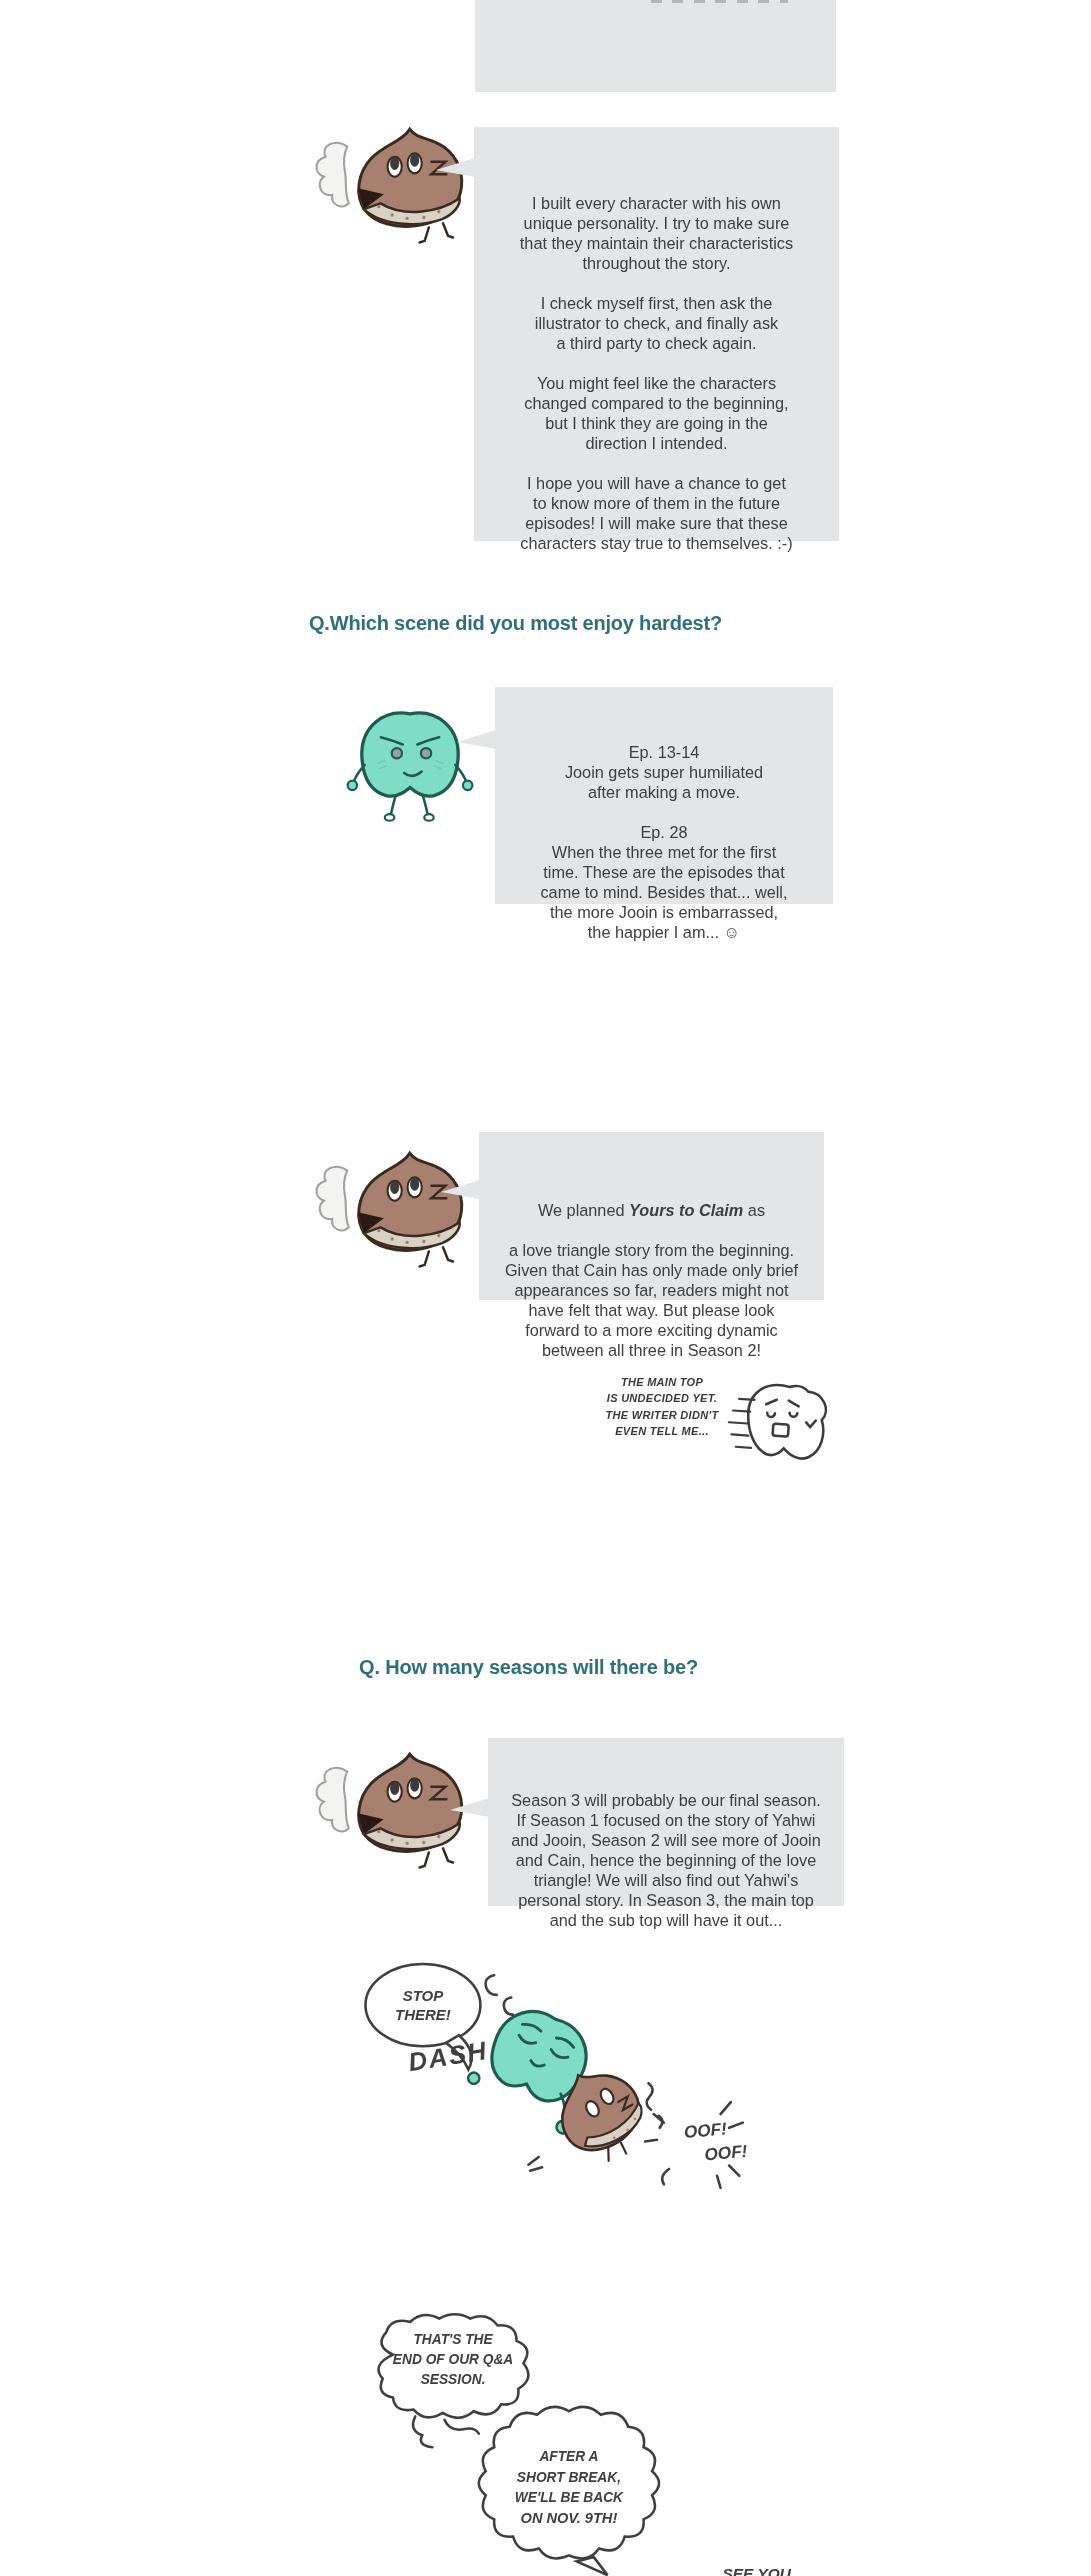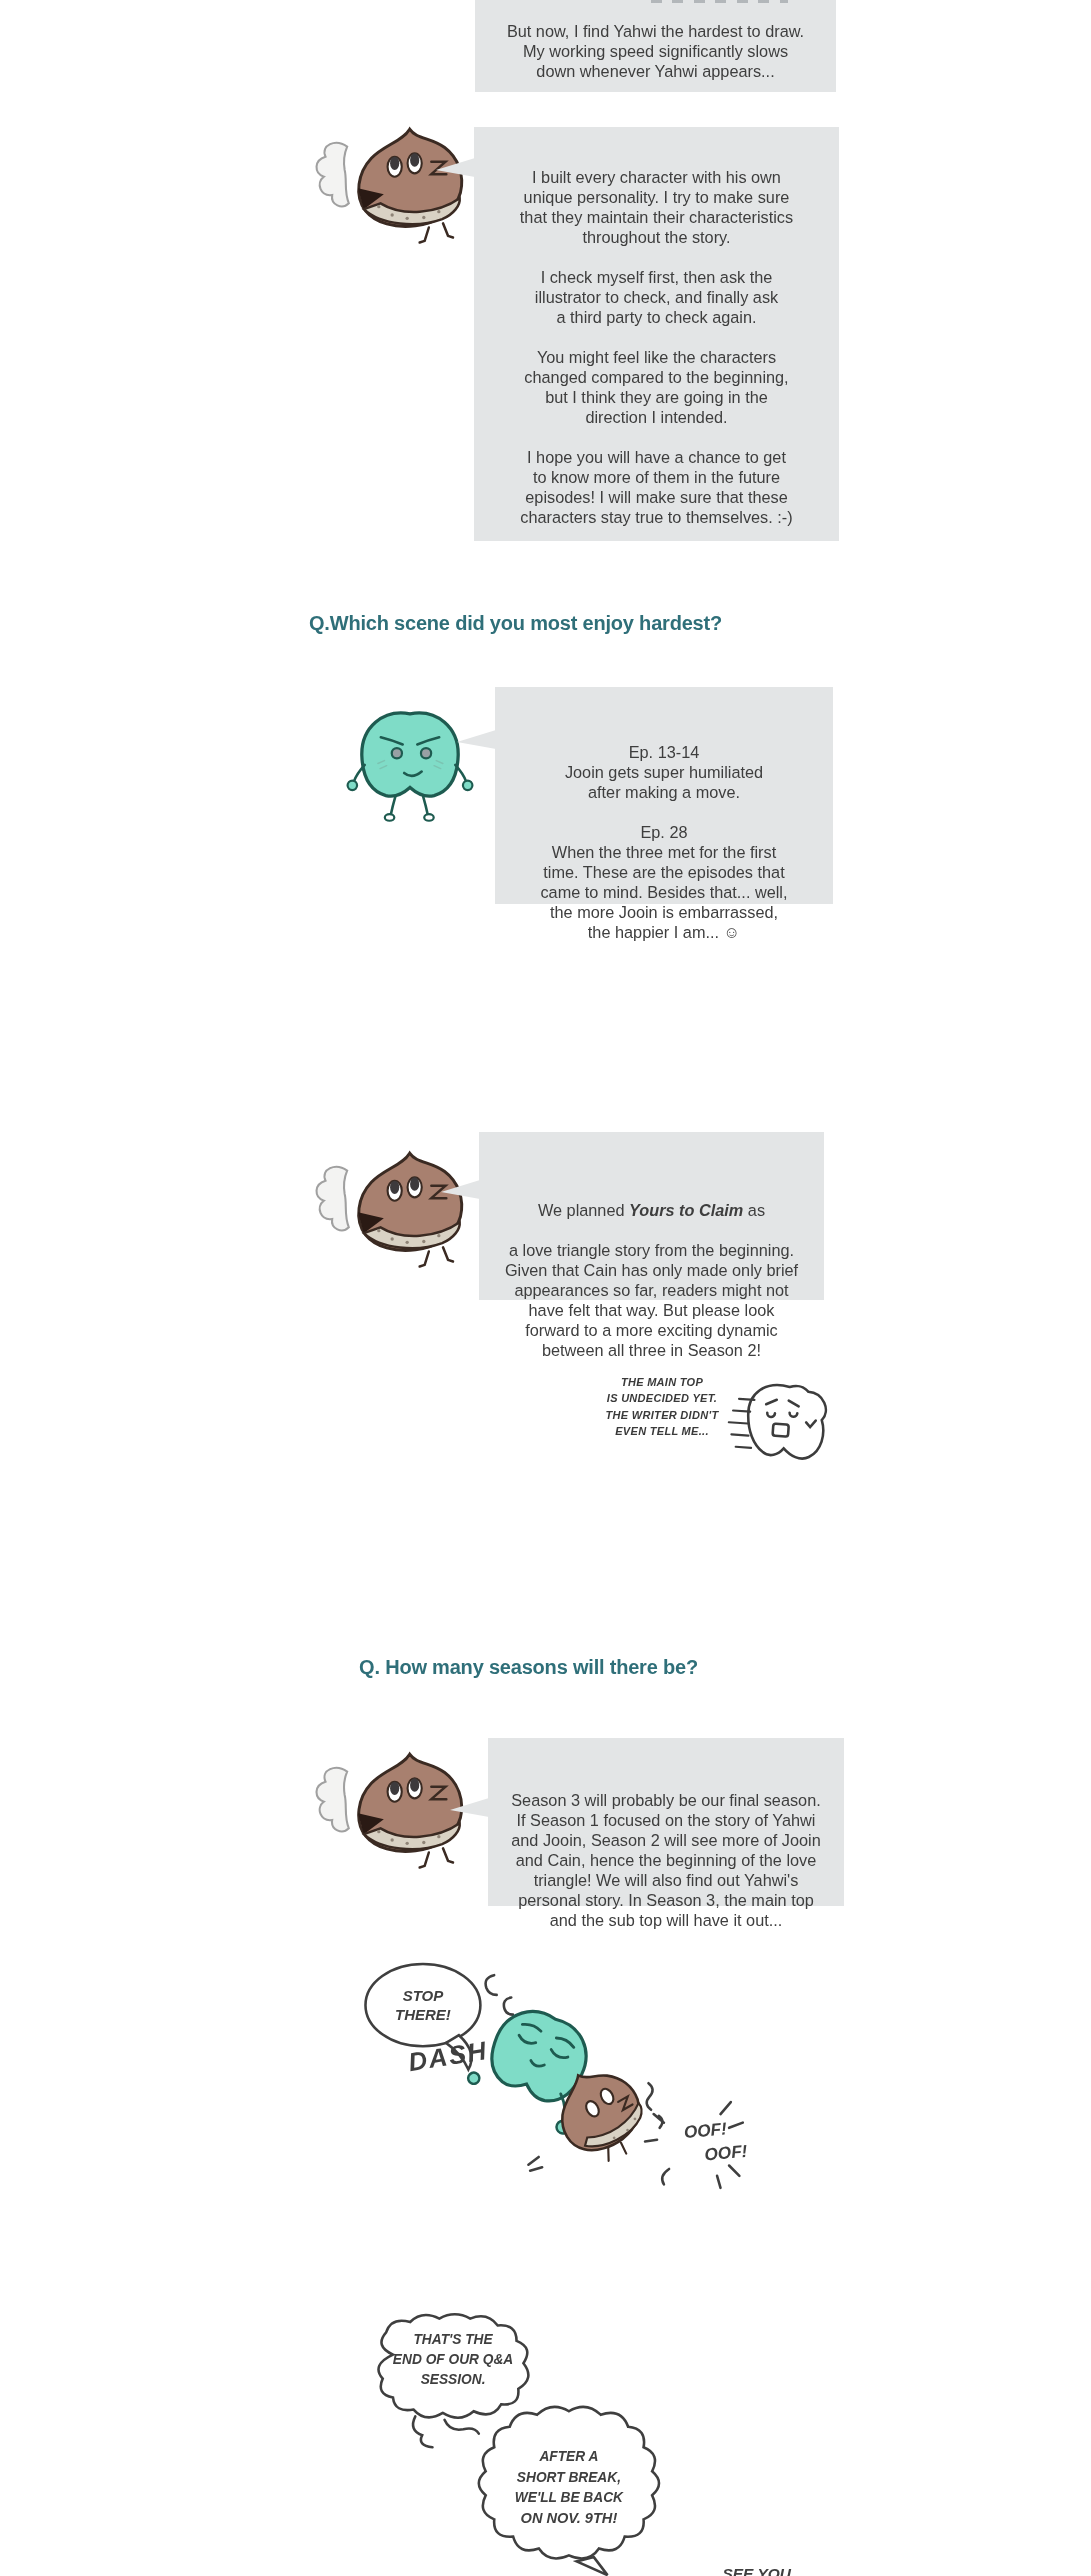--- a/index.html
+++ b/index.html
@@ -72,29 +72,26 @@
       <circle cx="179" cy="114" r="6.5" fill="#7fdcc7" stroke="#1e5b50" stroke-width="3"></circle>
       <path d="M80,129 Q76,143 74,153 M118,129 Q122,143 124,153" fill="none" stroke="#1e5b50" stroke-width="3.5"></path>
       <ellipse cx="72" cy="158" rx="6.5" ry="4.5" fill="#fff" stroke="#1e5b50" stroke-width="3"></ellipse>
       <ellipse cx="126" cy="158" rx="6.5" ry="4.5" fill="#fff" stroke="#1e5b50" stroke-width="3"></ellipse>
     </g>
   </defs>
 </svg>
 
 <div class="bubble" style="left:475px;top:0;width:361px;height:92px;display:flex;flex-direction:column;justify-content:flex-end;padding-bottom:11px;box-sizing:border-box;">
   <div class="remnant"></div>
-  <div>But now, I find Yahwi the hardest to draw.
-My working speed significantly slows
-down whenever Yahwi appears...</div>
 </div>
 
 <svg class="charsvg" style="left:305px;top:125px;" width="176" height="125" viewBox="0 0 210 150">
   <use href="#chestnut"></use>
 </svg>
-<div class="bubble" style="left:474px;top:127px;width:365px;height:414px;box-sizing:border-box;">
+<div class="bubble" style="left:474px;top:127px;width:365px;height:414px;padding-top:26px;box-sizing:border-box;">
   <div class="tail" style="top:31px;"></div>
   <div>I built every character with his own
 unique personality. I try to make sure
 that they maintain their characteristics
 throughout the story.
 
 I check myself first, then ask the
 illustrator to check, and finally ask
 a third party to check again.
 

